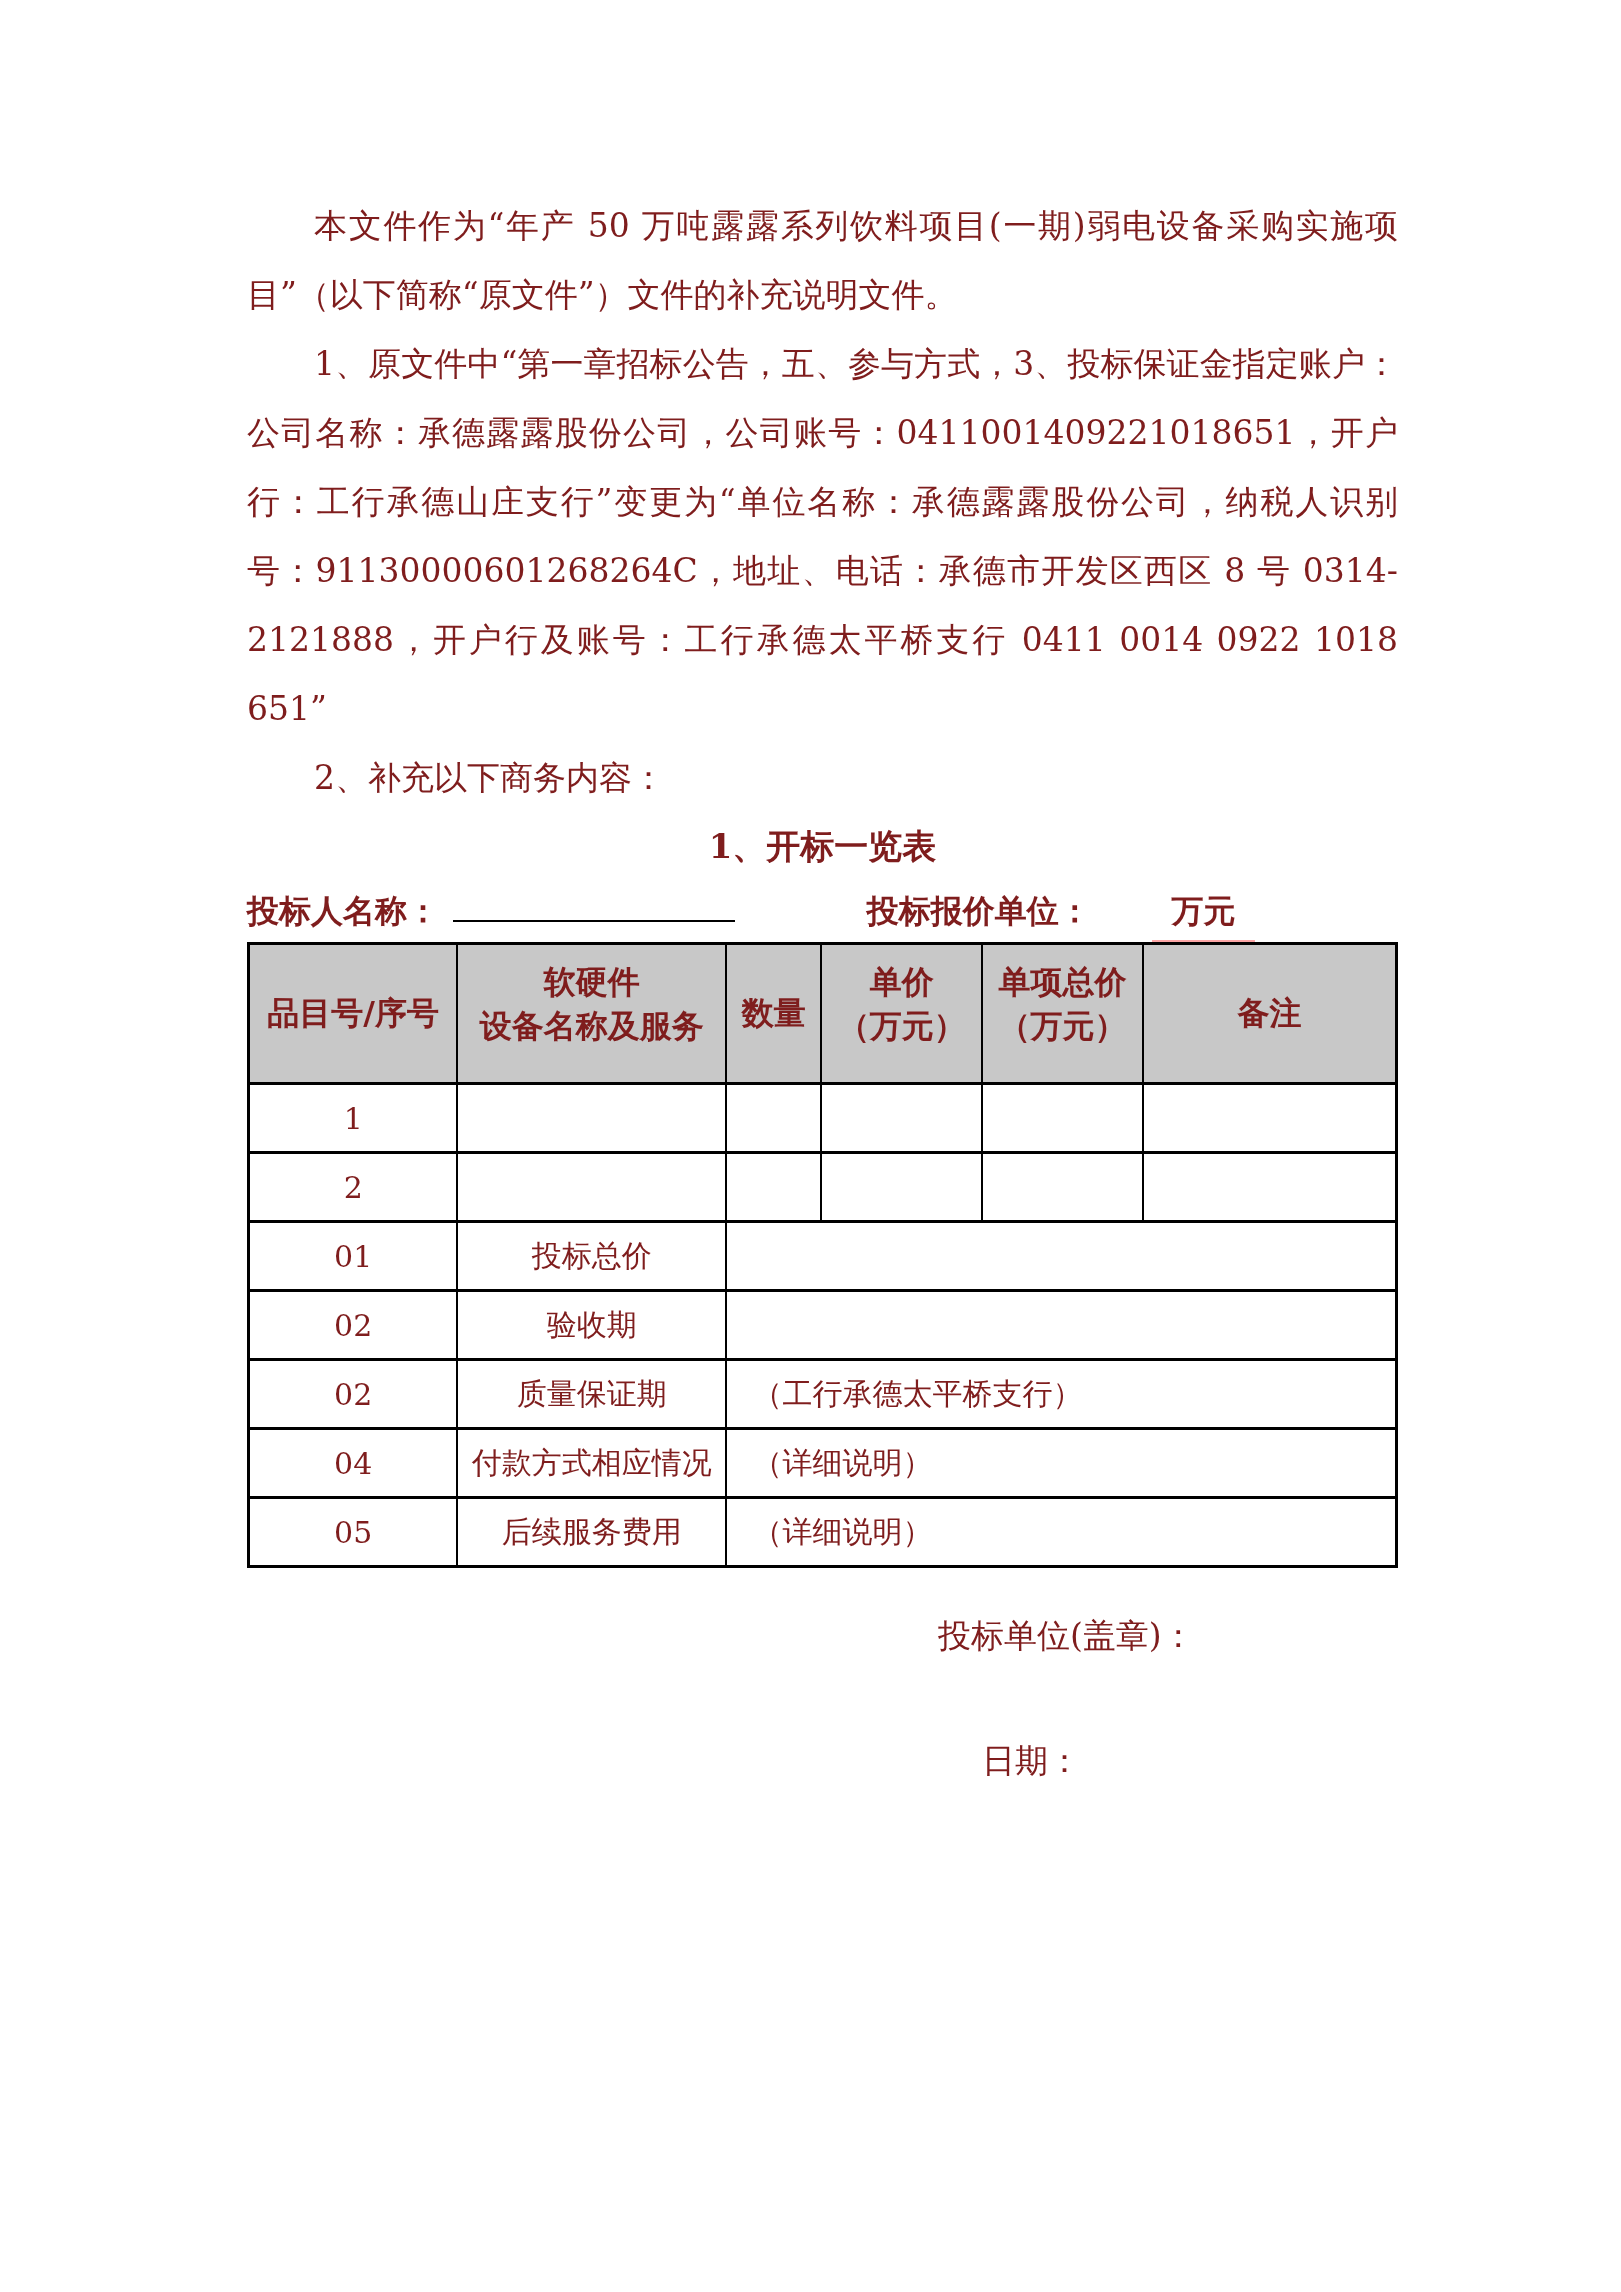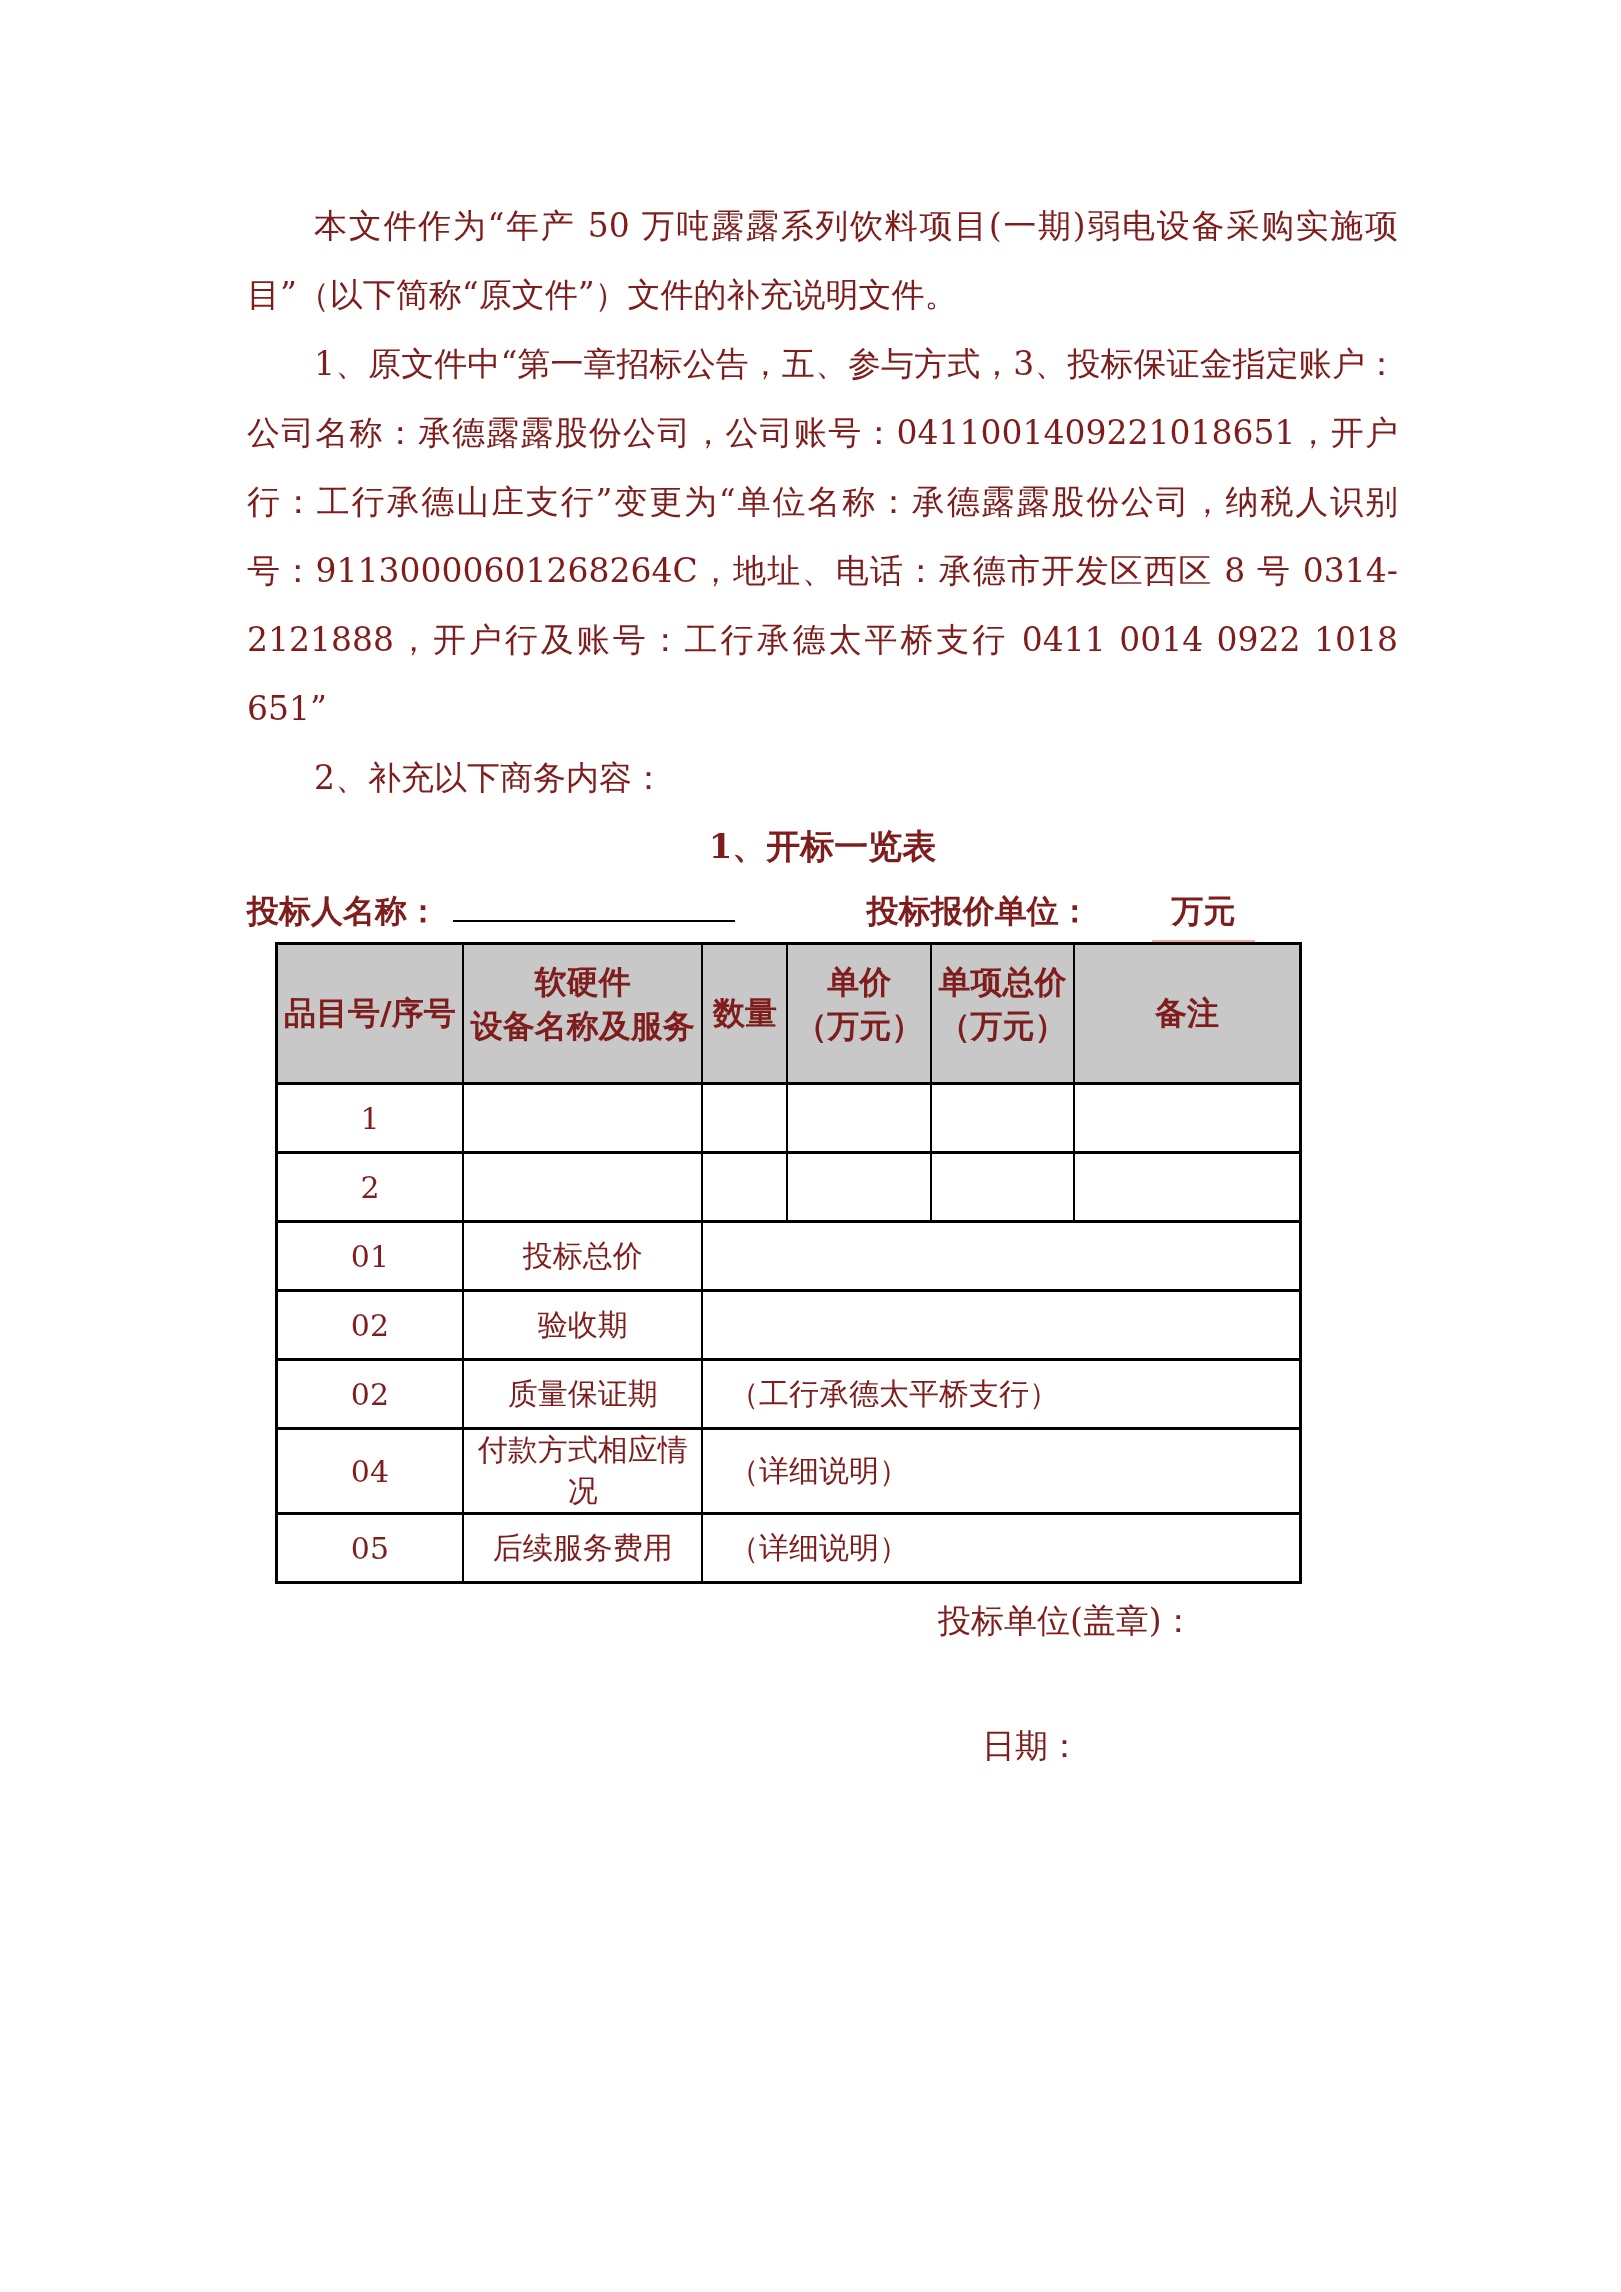--- a/index.html
+++ b/index.html
@@ -48,22 +48,21 @@
   .cap-spacer { flex:1; }
   .cap-gap { width:61px; }
   .cap-end { width:143px; }
   .unit-value {
     border-bottom:2px solid #fca5a5;
     padding:0 19.6px;
   }
   table.bid-table {
     border-collapse:collapse;
     table-layout:fixed;
-    width:1027px;
-    margin-left:28px;
+    width:1151px;
   }
   table.bid-table, table.bid-table tr { border:3.9px solid #000; }
   .bid-table th, .bid-table td {
     border-left:2px solid #000;
     border-right:2px solid #000;
     border-top:2.9px solid #000;
     border-bottom:2.9px solid #000;
     padding:0;
     overflow:hidden;
   }
@@ -91,21 +90,21 @@
   .detail-cell {
     text-align:left !important;
     padding-left:25.5px !important;
   }
   p.note {
     font-size:33px;
     line-height:71px;
     text-align:justify;
     margin:21.6px 0 0 0;
   }
-  .sig-block { margin-top:16px; }
+  .sig-block { margin-top:47px; }
   .sig-line {
     font-size:33px;
     line-height:41px;
     margin-bottom:84px;
     padding-left:691px;
     white-space:nowrap;
   }
   .sig-line.date { padding-left:735px; }
 </style>
 </head>

